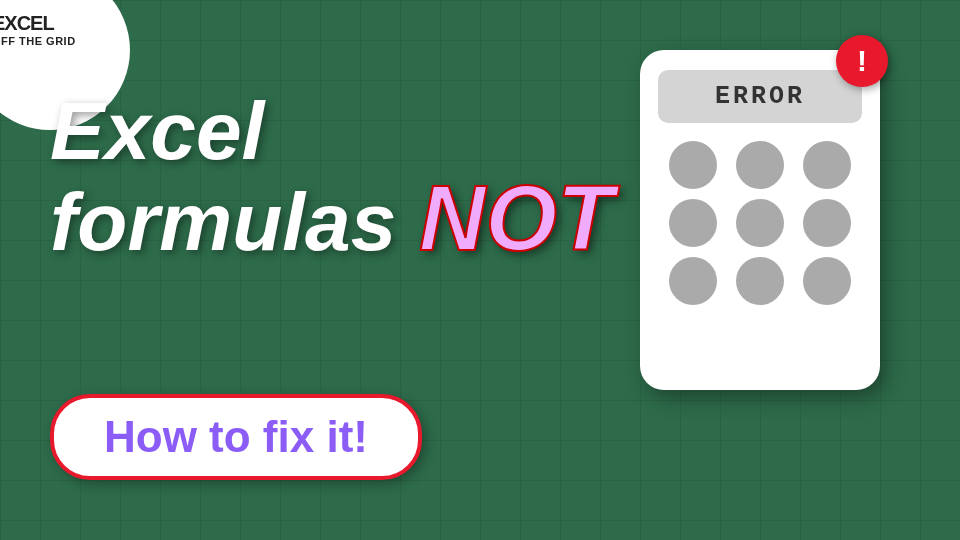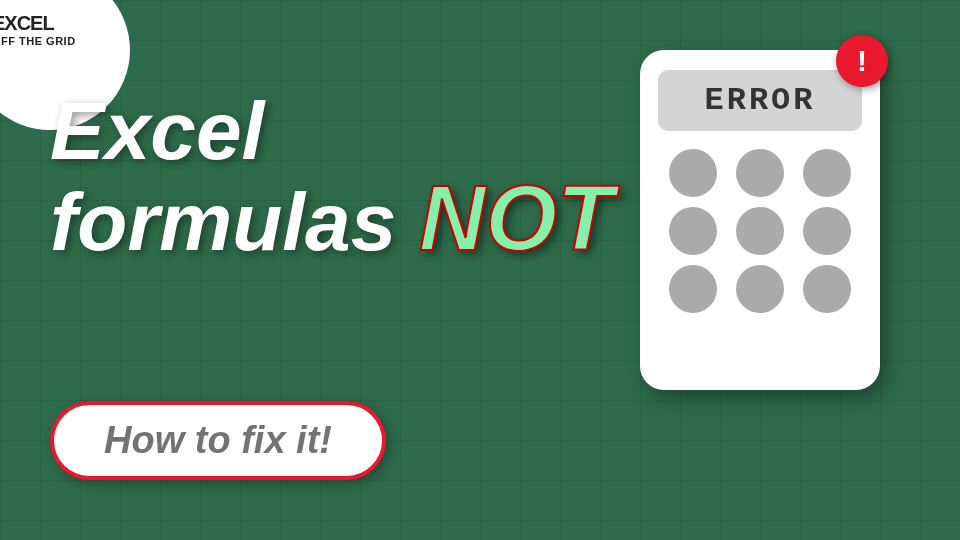--- a/index.html
+++ b/index.html
@@ -67,21 +67,21 @@
       display: block;
       font-size: 82px;
       font-weight: 900;
       color: white;
       line-height: 1.0;
       text-shadow: 3px 3px 8px rgba(0,0,0,0.4);
       font-style: italic;
     }
 
     .title-not {
-      color: #86efac;
+      color: #f0abfc;
       font-size: 92px;
       font-weight: 900;
       font-style: italic;
       text-shadow: 4px 4px 10px rgba(0,0,0,0.5);
       margin-top: 20px;
       -webkit-text-stroke: 2px #c00;
     }
 
     
     .fix-button {
@@ -92,24 +92,23 @@
       border: 4px solid #e8192c;
       border-radius: 40px;
       padding: 14px 50px;
       display: flex;
       align-items: center;
       justify-content: center;
       box-shadow: 4px 4px 12px rgba(0,0,0,0.3);
     }
 
     .fix-text {
-      font-size: 38px;
-      font-weight: 900;
-      color: #737373;
-      font-style: italic;
+      font-size: 44px;
+      font-weight: 900;
+      color: #8b5cf6;
     }
 
     
     .calculator {
       position: absolute;
       right: 80px;
       top: 50px;
       width: 240px;
       height: 340px;
       background: white;
@@ -121,21 +120,21 @@
       padding: 20px 18px 24px;
     }
 
     
     .calc-screen {
       width: 100%;
       background: #d4d4d4;
       border-radius: 10px;
       padding: 12px 10px;
       text-align: center;
-      font-size: 32px;
+      font-size: 25px;
       font-weight: 900;
       color: #333;
       letter-spacing: 3px;
       font-family: 'Courier New', monospace;
       margin-bottom: 18px;
     }
 
     
     .calc-buttons {
       display: grid;

